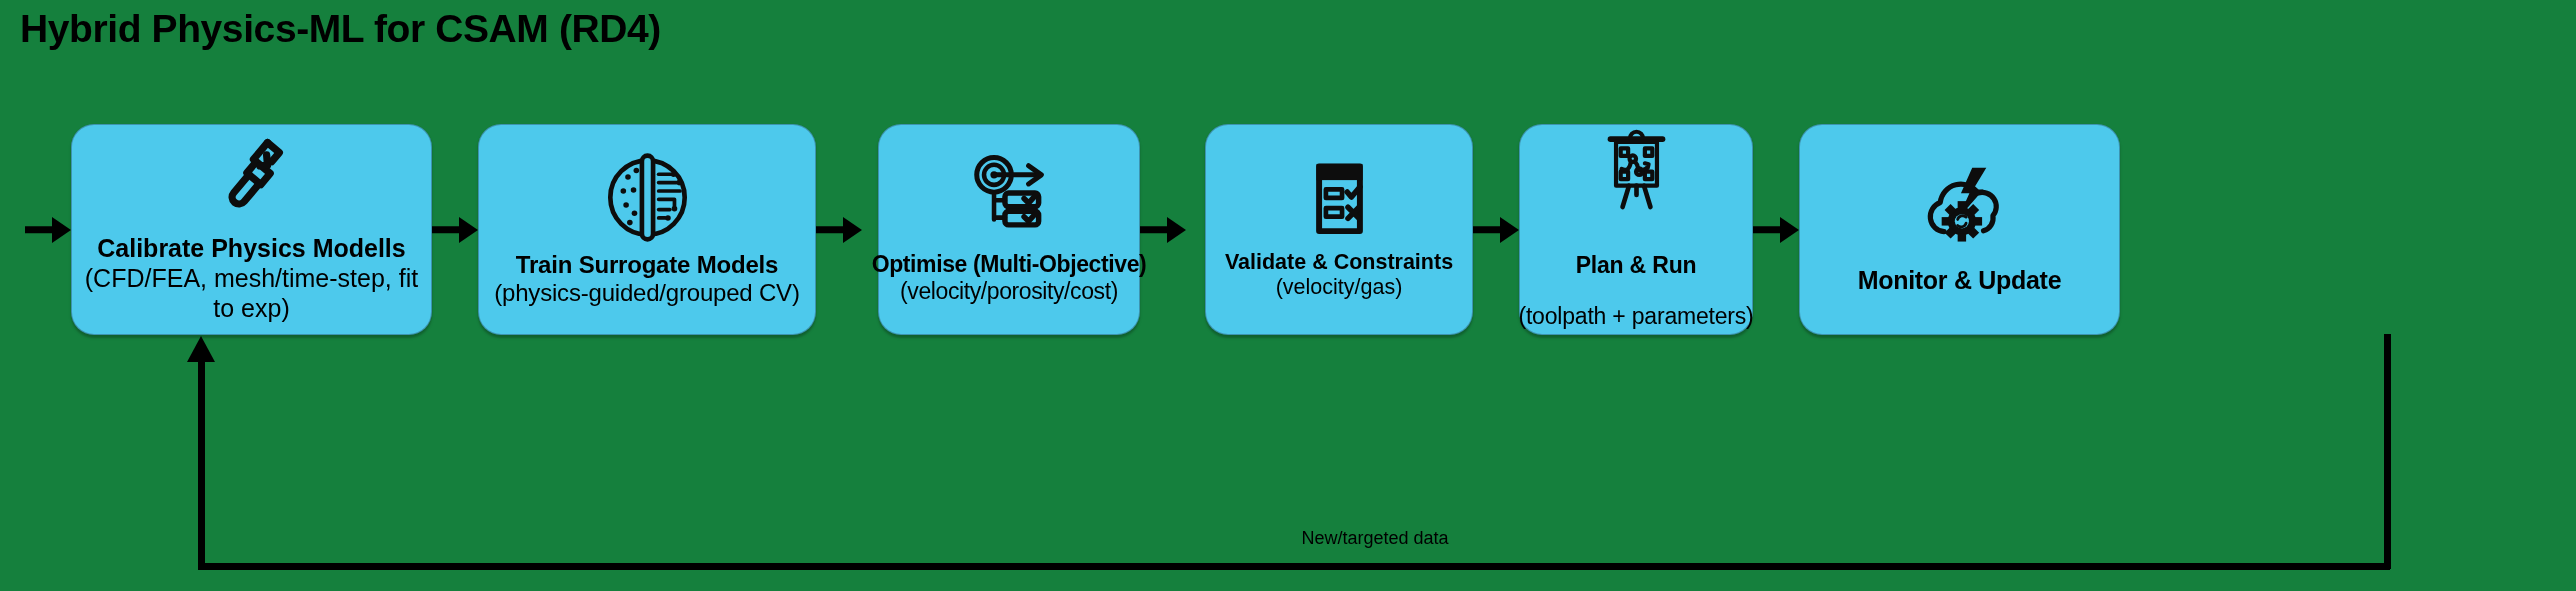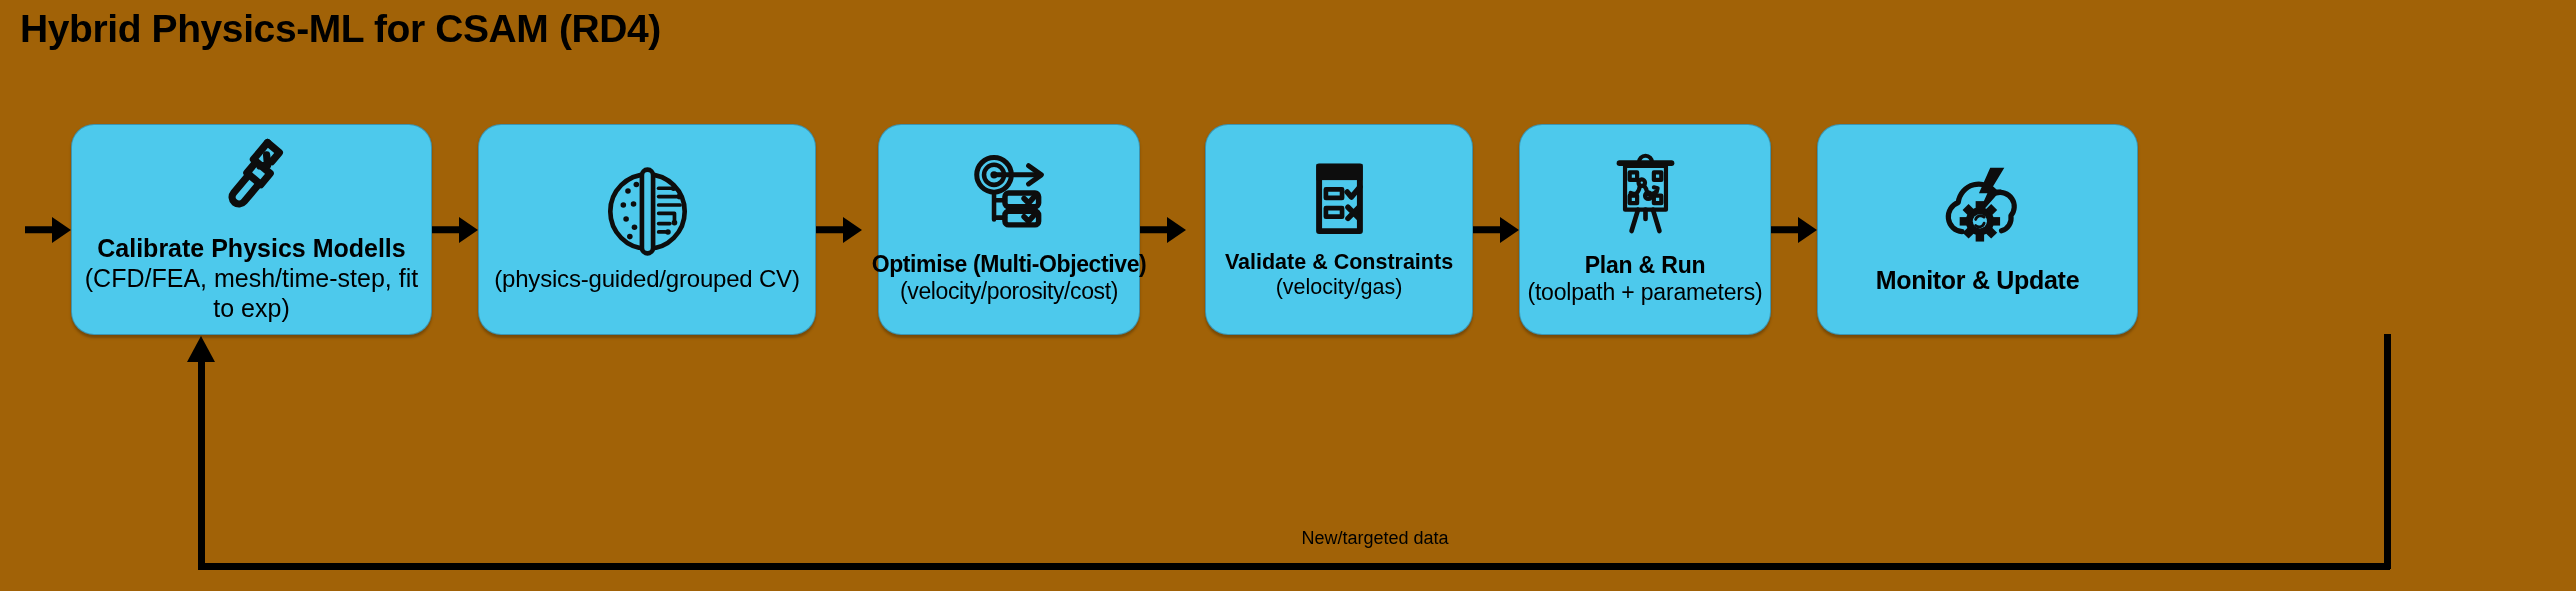--- a/index.html
+++ b/index.html
@@ -3,21 +3,21 @@
 <meta charset="utf-8">
 <style>
   :root{
     --box:#4DC9EC;
     --ink:#0d0d0d;
     --outline:rgba(45,95,115,0.5);
   }
   *{margin:0;padding:0;box-sizing:border-box;}
   html,body{background:#fff;}
   .canvas{
-    position:relative;width:2576px;height:592px;background:#a16207;
+    position:relative;width:2576px;height:592px;background:#15803d;
     font-family:"Liberation Sans",sans-serif;color:#000;overflow:hidden;
   }
   .title{
     position:absolute;left:20px;top:6.6px;
     font-size:39px;font-weight:bold;letter-spacing:-0.4px;color:#000;
   }
   .flow{
     position:absolute;left:25px;top:124px;height:211px;
     display:flex;align-items:stretch;
   }
@@ -27,21 +27,21 @@
     border-radius:23px;
     box-shadow:0 2.5px 2.5px rgba(0,0,0,0.25);
     display:flex;flex-direction:column;align-items:center;justify-content:center;
     padding:5px;flex:none;
   }
   .step[data-step="0"]{width:354px;--fs:23px;--ls:-0.2px;}
   .step[data-step="1"]{width:361px;--fs:25px;--ls:0px;}
   .step[data-step="2"]{width:338px;--fs:24px;--ls:-0.2px;}
   .step[data-step="3"]{width:262px;margin-left:16px;--fs:23px;--ls:-0.4px;}
   .step[data-step="4"]{width:268px;margin-left:19px;--fs:21.5px;--ls:0px;}
-  .step[data-step="5"]{width:252px;--fs:23px;--ls:-0.2px;}
+  .step[data-step="5"]{width:234px;gap:24px;--fs:23px;--ls:-0.2px;}
   .step[data-step="6"]{width:321px;--fs:22.4px;--ls:-0.3px;}
   .step[data-step="6"] .step-title{font-size:25px;}
   .step-icon{display:block;line-height:0;margin-bottom:6.6px;}
   .step-title{
     font-weight:bold;text-align:center;line-height:1.2;
     font-size:var(--fs);letter-spacing:var(--ls);white-space:nowrap;
   }
   .step-sub{
     text-align:center;line-height:1.2;
     font-size:var(--fs);letter-spacing:var(--ls);white-space:nowrap;
@@ -125,20 +125,21 @@
               <path d="M62 63 h12"></path>
               <path d="M62 72 h7"></path>
     </g>
     <g class="fl">
       <circle cx="78" cy="25" r="3"></circle>
               <circle cx="84" cy="34" r="3"></circle>
       <circle cx="79" cy="62" r="3"></circle>
               <circle cx="72" cy="72" r="3"></circle>
     </g>
   </svg></span>
+    <div class="step-title">Train Surrogate Models</div>
     <div class="step-sub">(physics-guided/grouped CV)</div>
   </div>
 
   <div class="connector"></div>
 
   <div class="step" data-step="3">
     <span class="step-icon"><svg viewBox="0 0 100 100" height="91" width="91">
     <circle class="st" stroke-width="5.5" cx="33" cy="24" r="19"></circle>
     <circle class="st" stroke-width="5" cx="33" cy="24" r="11"></circle>
     <circle class="fl" cx="33" cy="24" r="4"></circle>

